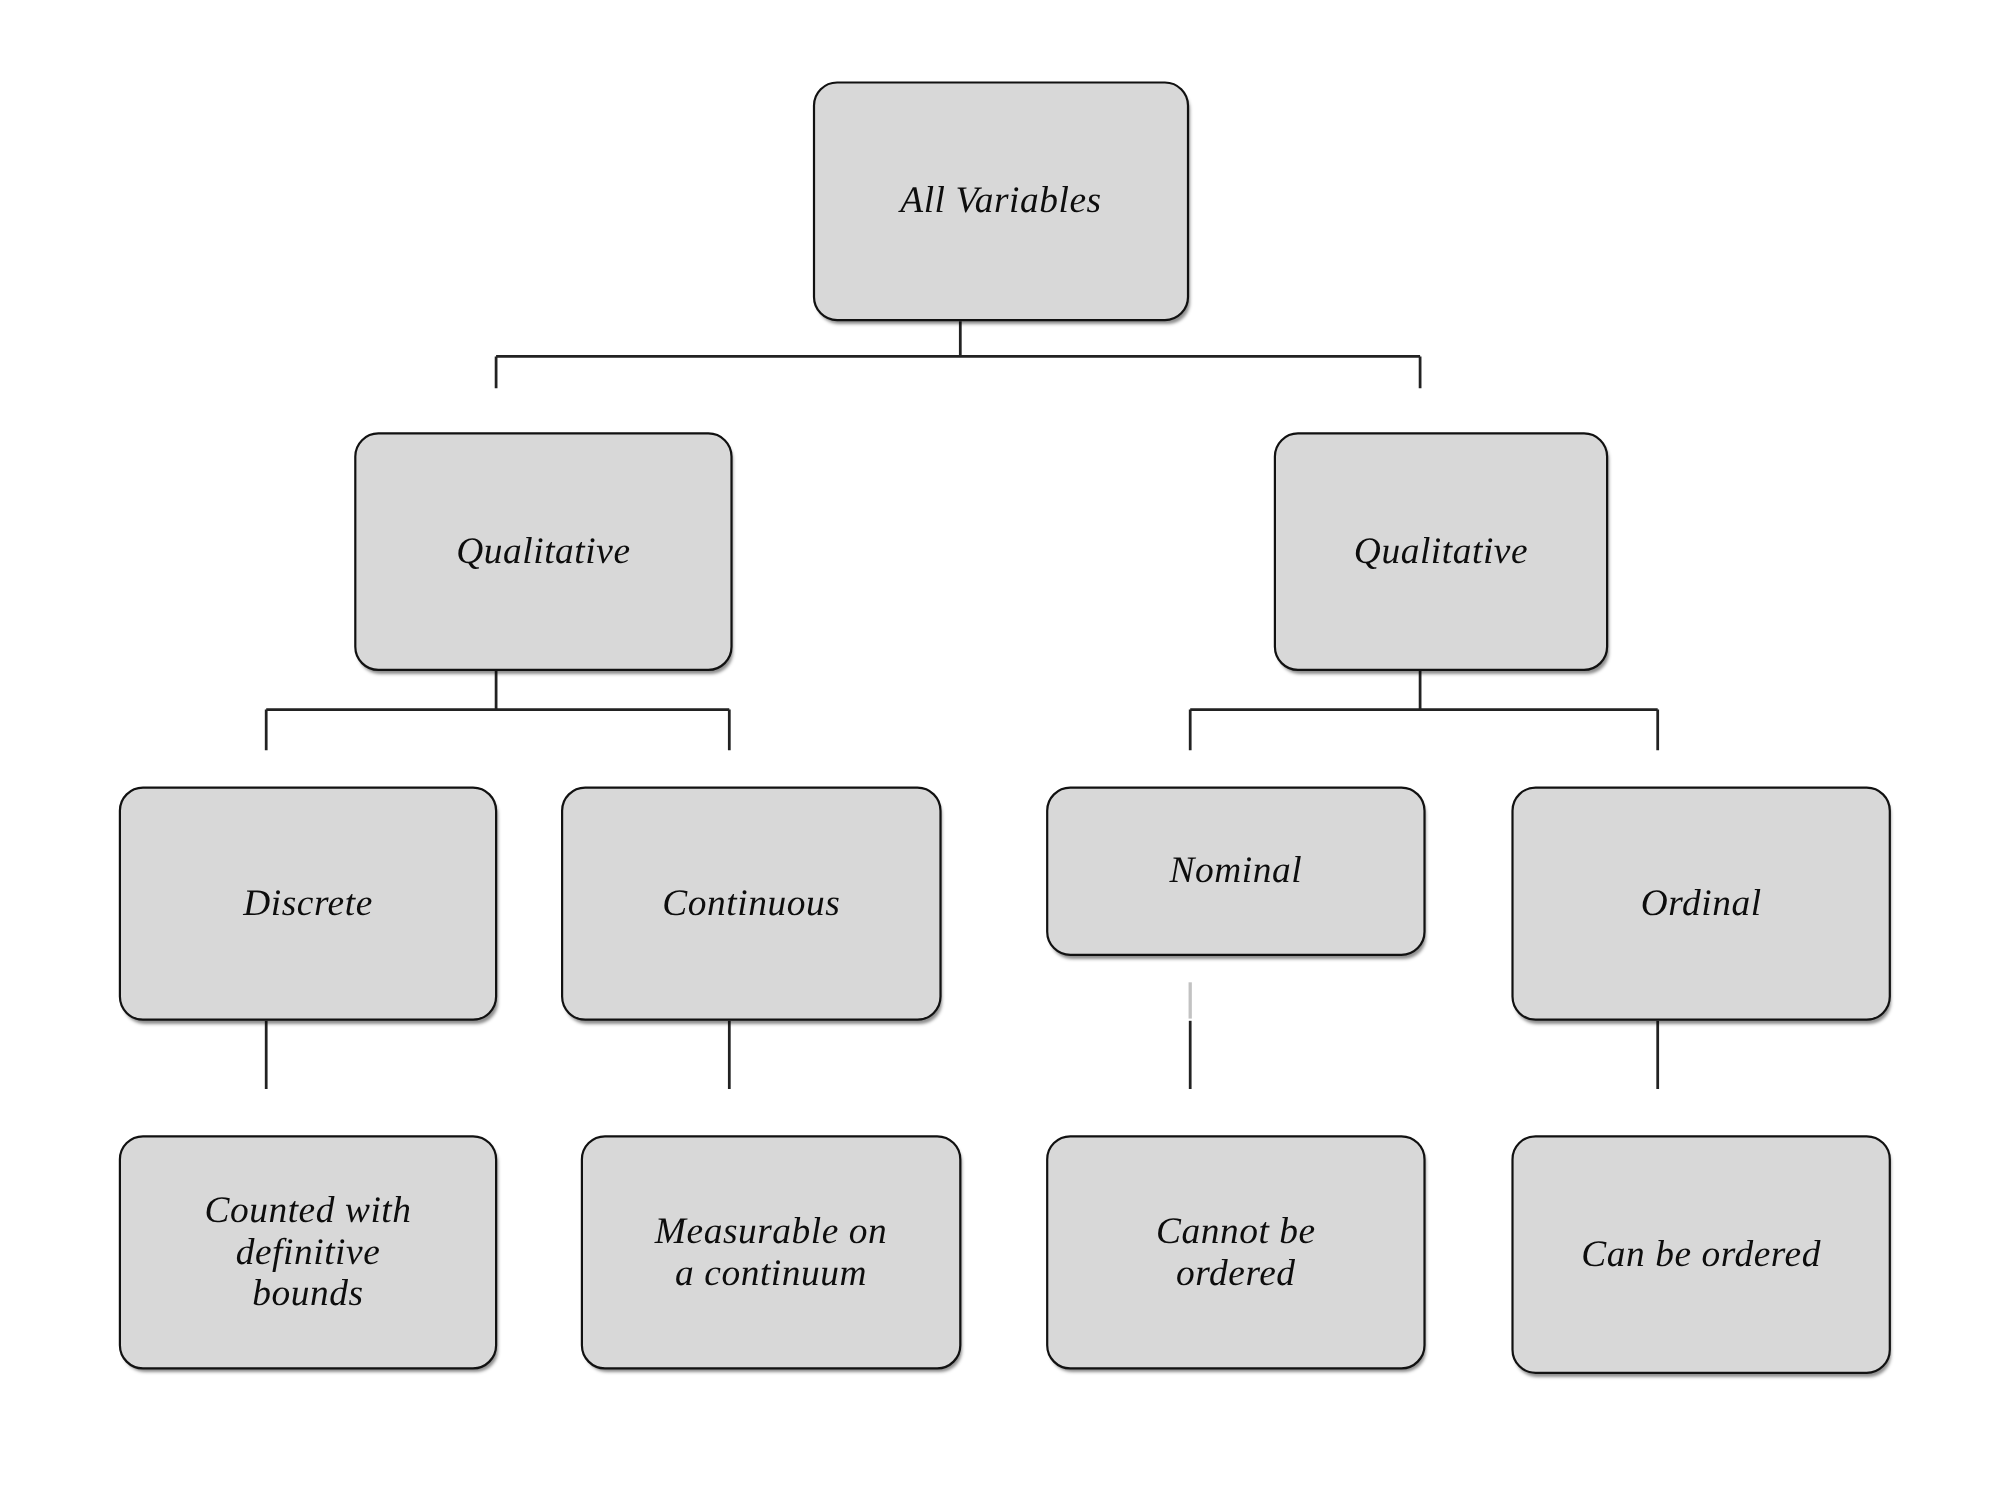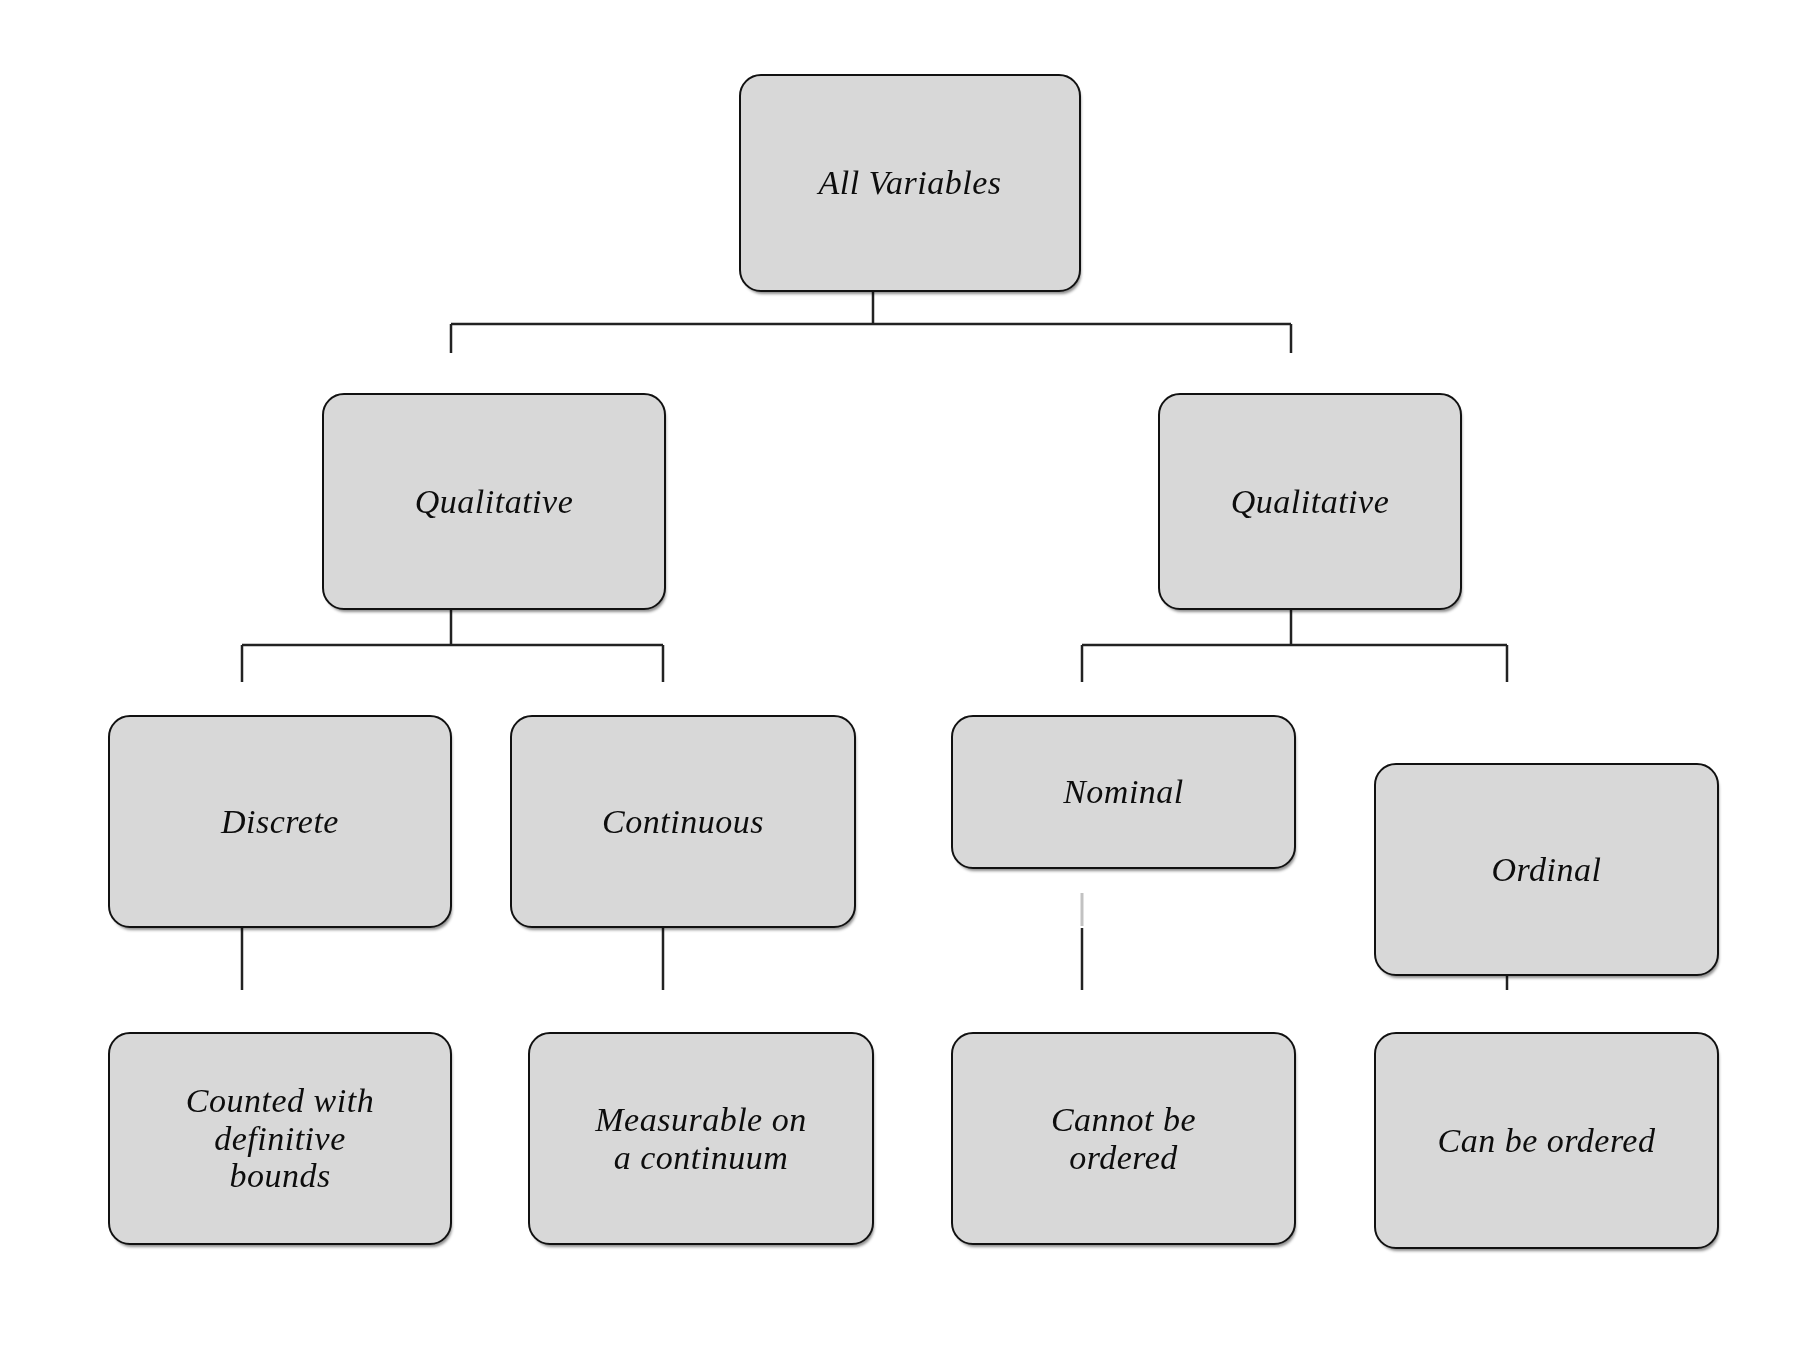--- a/index.html
+++ b/index.html
@@ -40,21 +40,21 @@
     padding:0 10px;
     font-style:italic;
   }
   
   .n-allvars  {left:739px; top:74px;   width:342px; height:218px;}
   .n-quant    {left:322px; top:393px;  width:344px; height:217px;}
   .n-qual     {left:1158px;top:393px;  width:304px; height:217px;}
   .n-discrete {left:108px; top:715px;  width:344px; height:213px;}
   .n-cont     {left:510px; top:715px;  width:346px; height:213px;}
   .n-nominal  {left:951px; top:715px;  width:345px; height:154px;}
-  .n-ordinal  {left:1374px;top:715px;  width:345px; height:213px;margin-top:48px;}
+  .n-ordinal  {left:1374px;top:715px;  width:345px; height:213px;}
   .n-discdesc {left:108px; top:1032px; width:344px; height:213px;}
   .n-contdesc {left:528px; top:1032px; width:346px; height:213px;}
   .n-nomdesc  {left:951px; top:1032px; width:345px; height:213px;}
   .n-orddesc  {left:1374px;top:1032px; width:345px; height:217px;}
 </style>
 </head>
 <body>
 
 <div class="canvas">
 

